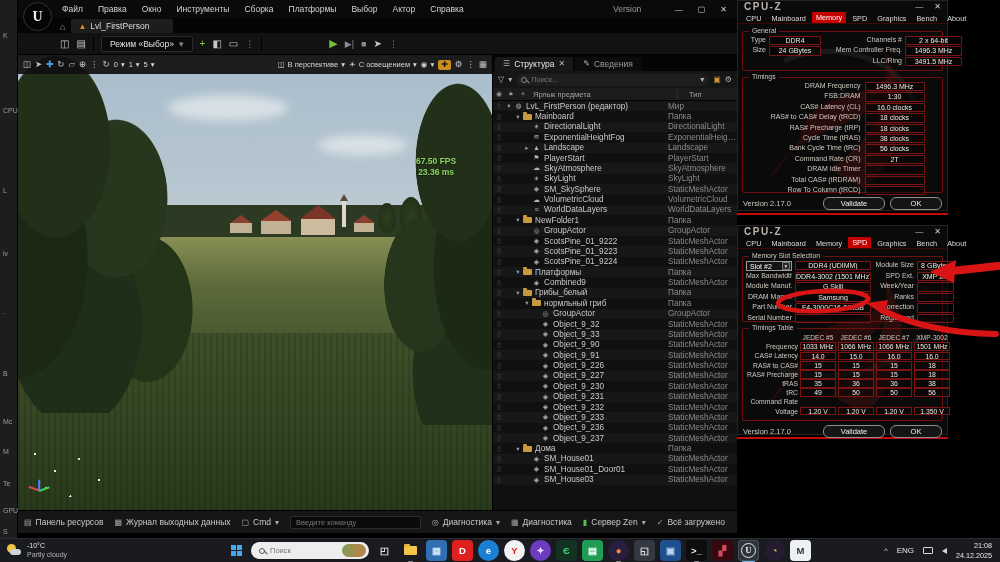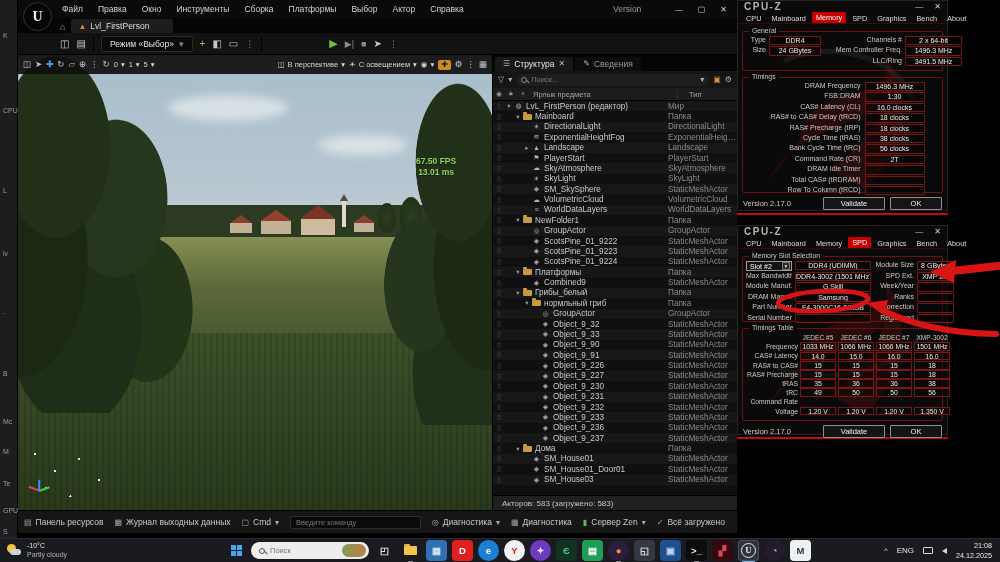--- a/index.html
+++ b/index.html
@@ -116,21 +116,21 @@
   .cz-tabs { display:flex; height:13px; padding:0 4px; gap:2px; border-bottom:1px solid #3c0808; position:relative; z-index:2; }
   .cz-tab { font-size:7.3px; color:#dcdcdc; padding:2px 4px 0; }
   .cz-tab.active { background:#c40000; color:#fff; border-radius:1px 1px 0 0; padding-top:1px; }
   .cz-body { position:relative; flex:1; padding:1px 4px; font-size:7px; color:#cfc8c0; z-index:2; }
   .dragon { position:absolute; left:6px; top:20px; z-index:1; opacity:.6; pointer-events:none; }
   .cz-box { border:1px solid #6e1010; border-radius:2px; position:relative; margin-top:6px; padding:4px 3px 2px; }
   .cz-box-label { position:absolute; top:-4.5px; left:6px; background:#0a0a0a; padding:0 3px; font-size:6.8px; color:#cfc8c0; line-height:1; }
   .cz-lab { color:#cfc8c0; text-align:right; white-space:nowrap; overflow:hidden; }
   .cz-field { border:1px solid #7c1414; background:rgba(5,5,5,.55); color:#f0eae2; text-align:center; font-size:7px; height:9.4px; line-height:8.4px; border-radius:1px; white-space:nowrap; overflow:hidden; }
   .cz-footer { display:flex; align-items:center; padding:3px 5px; gap:5px; position:relative; z-index:2; }
-  .cz-btn { border:1px solid #8f8f8f; background:#151515; color:#f0f0f0; font-size:7.5px; height:13px; text-align:center; line-height:12px; border-radius:1px; }
+  .cz-btn { border:1px solid #8f8f8f; background:#151515; color:#f0f0f0; font-size:7.5px; height:13px; text-align:center; line-height:12px; border-radius:6px; }
   .cz-version { font-size:7.5px; color:#cfc8c0; flex:1; }
   .g2 { display:grid; grid-template-columns:20px 52px 78px 57px; gap:1px 3px; }
   .gt { display:grid; grid-template-columns:100px 60px; gap:1px 4px; }
   .gspd { display:grid; grid-template-columns:46px 76px 40px 37px; gap:1px 3px; }
   .slotsel { border:1px solid #9a9a9a; background:#141414; color:#fff; display:flex; align-items:center; justify-content:space-between; font-size:7px; height:10px; padding:0 1px 0 3px; }
   .slotsel .dd { background:#2a2a2a; border:1px solid #777; width:8px; height:8px; font-size:5.5px; line-height:7px; text-align:center; color:#ddd; }
   .tt-row { display:flex; gap:2px; align-items:center; height:9.2px; }
   .tt-lab { width:52px; text-align:right; color:#cfc8c0; font-size:6.8px; flex:none; }
   .tt-h { width:36px; text-align:center; color:#cfc8c0; font-size:6.6px; flex:none; }
   .tt-cell { width:36px; flex:none; border:1px solid #7c1414; background:rgba(5,5,5,.5); color:#f0eae2; text-align:center; font-size:6.8px; height:8.8px; line-height:7.8px; }
@@ -261,21 +261,21 @@
         <div class="wall"></div>
     </div>
     <div class="mid-tree" style="left:360px;top:148px;width:18px;height:30px"></div>
     <div class="mid-tree" style="left:382px;top:142px;width:22px;height:38px"></div>
     <div class="fg-grass"></div>
     <div class="trees-left"></div>
     <div class="trees-right"></div>
     <div class="flowers"></div>
     <div class="fps-text">
       <div>67.50 FPS</div>
-      <div>13.01 ms</div>
+      <div>23.36 ms</div>
     </div>
     <div class="gizmo">
       <div class="gz" style="background:#d44; transform:rotate(200deg)"></div>
       <div class="gz" style="background:#4c4; transform:rotate(-20deg)"></div>
       <div class="gz" style="background:#48f; transform:rotate(-90deg)"></div>
     </div>
 
     <div class="vp-toolbar">
       <span class="vpt">◫</span>
       <span class="vpt">➤</span>
@@ -640,23 +640,20 @@
         </div>
         <div class="o-row">
           <span class="o-doc">▯</span>
           <span style="flex: 0 0 auto; width: 18px;"></span>
           <span class="o-arrow"></span>
           <span class="o-ico">◈</span>
           <span class="o-label">SM_House03</span>
           <span class="o-type">StaticMeshActor</span>
         </div>
       </div>
-    <div class="outl-footer">
-      <span>Акторов: 583 (загружено: 583)</span>
-    </div>
   </div>
 
   <div id="ue-status">
     <div class="st-item">
       <span class="st-ic">▤</span>
       <span>Панель ресурсов</span>
     </div>
     <div class="st-item">
       <span class="st-ic">▦</span>
       <span>Журнал выходных данных</span>

